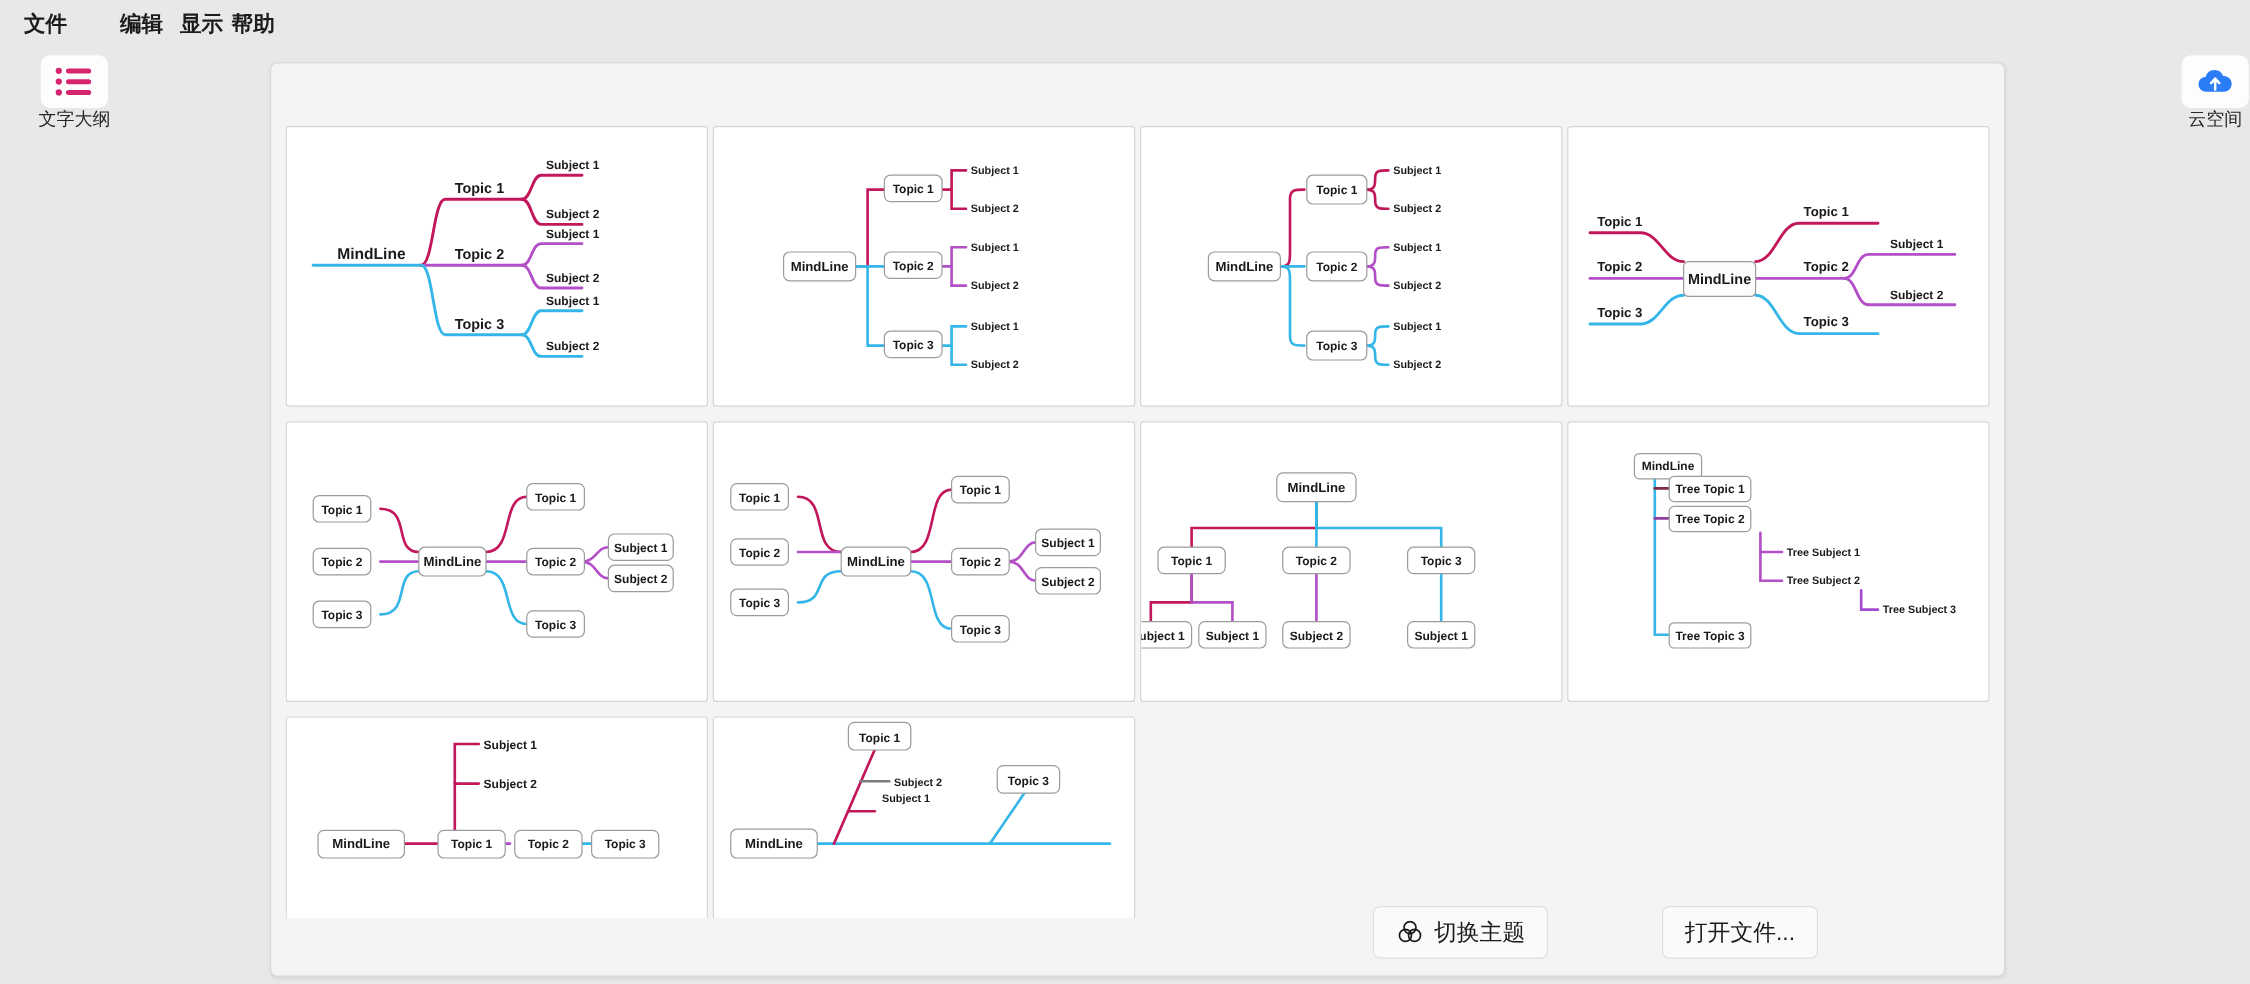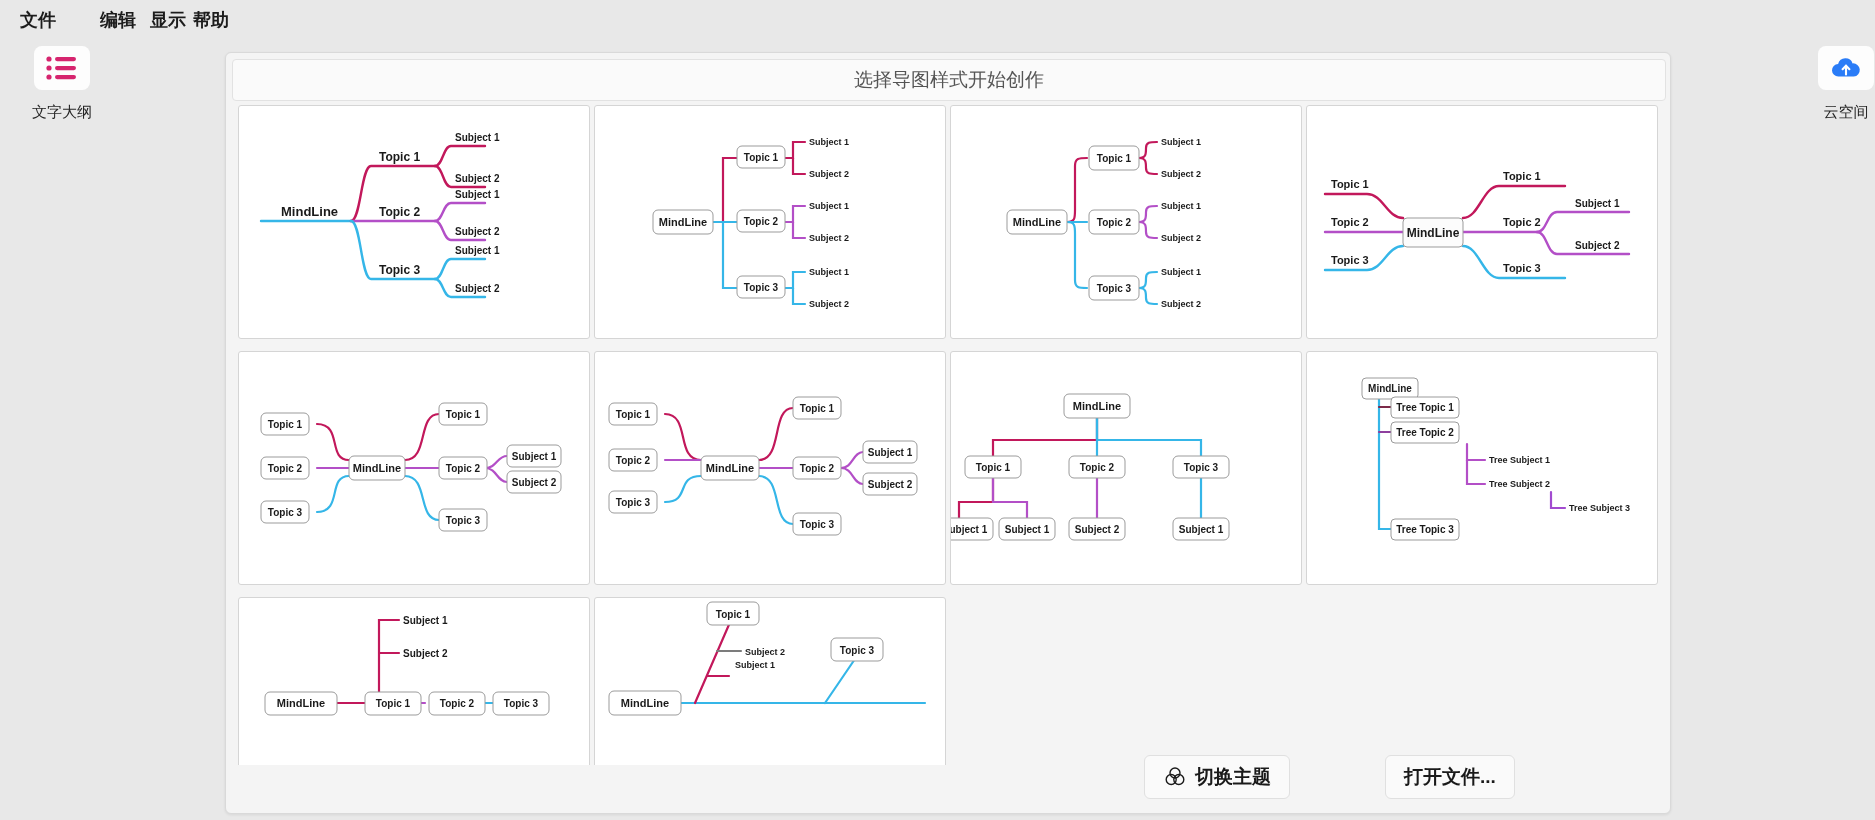--- a/index.html
+++ b/index.html
@@ -23,21 +23,21 @@
     position:absolute;top:40px;left:0;width:185px;height:780px;
     background:#e8e8e8;
   }
   .tool{
     position:absolute;width:96px;text-align:center;cursor:default;
   }
   .tool .tile{
     width:56px;height:44px;margin:0 auto;border-radius:8px;background:#fdfdfd;
     display:flex;align-items:center;justify-content:center;
   }
-  .tool .tlabel{margin-top:13px;font-size:15px;color:#262626;}
+  .tool .tlabel{margin-top:0;font-size:15px;color:#262626;}
   
   #right-rail{
     position:absolute;top:40px;right:0;width:175px;height:90px;
   }
   
   #dialog{
     position:absolute;left:225px;top:52px;width:1444px;height:760px;
     background:#f4f4f4;border:1px solid #d9d9d9;border-radius:6px;
     box-shadow:0 1px 3px rgba(0,0,0,.08);
   }
@@ -60,21 +60,21 @@
     border:1px solid #d5d5d5;border-radius:3px;overflow:hidden;
   }
   .card svg{display:block;}
   
   #footer{
     position:absolute;left:0;bottom:0;width:1444px;height:60px;
   }
   .btn{
     position:absolute;height:42px;background:#fafafa;border:1px solid #e0e0e0;
     border-radius:6px;display:flex;align-items:center;justify-content:center;
-    gap:8px;font-size:19px;color:#1a1a1a;cursor:pointer;padding:0 18px;font-weight:bold;
+    gap:8px;font-size:19px;color:#1a1a1a;cursor:pointer;padding:0 18px;
   }
   .btn svg{display:block;}
   
   #scroll-track{
     position:absolute;right:3px;top:52px;width:6px;height:660px;background:transparent;
   }
 </style>
 </head>
 <body>
 
@@ -108,21 +108,20 @@
         <path d="M8.5 21.5a6.3 6.3 0 0 1-.4-12.6A7.6 7.6 0 0 1 22.6 8.4a5.9 5.9 0 0 1 1.2 13.1z" fill="#2a7cf7"></path>
         <path d="M16 19.5V11.5M16 10.6l-3.4 3.6M16 10.6l3.4 3.6" stroke="#ffffff" stroke-width="2.1" stroke-linecap="round" fill="none"></path>
       </svg>
     </div>
     <div class="tlabel">云空间</div>
   </div>
 </div>
 
 <div id="dialog">
 
-  <div id="dialog-title">选择导图样式开始创作</div>
 
   <div id="grid-wrap">
     <div id="grid">
 
       <div class="card">
         <svg width="350" height="232" viewBox="0 0 350 232">
           <g fill="none" stroke-width="2.4" stroke-linecap="round">
             <path d="M22 115 H112" stroke="#35b6e8"></path>
             <path d="M112 115 C122 115 122 60 132 60 H196" stroke="#c2185b"></path>
             <path d="M196 60 C204 60 204 40 212 40 H246" stroke="#c2185b"></path>

